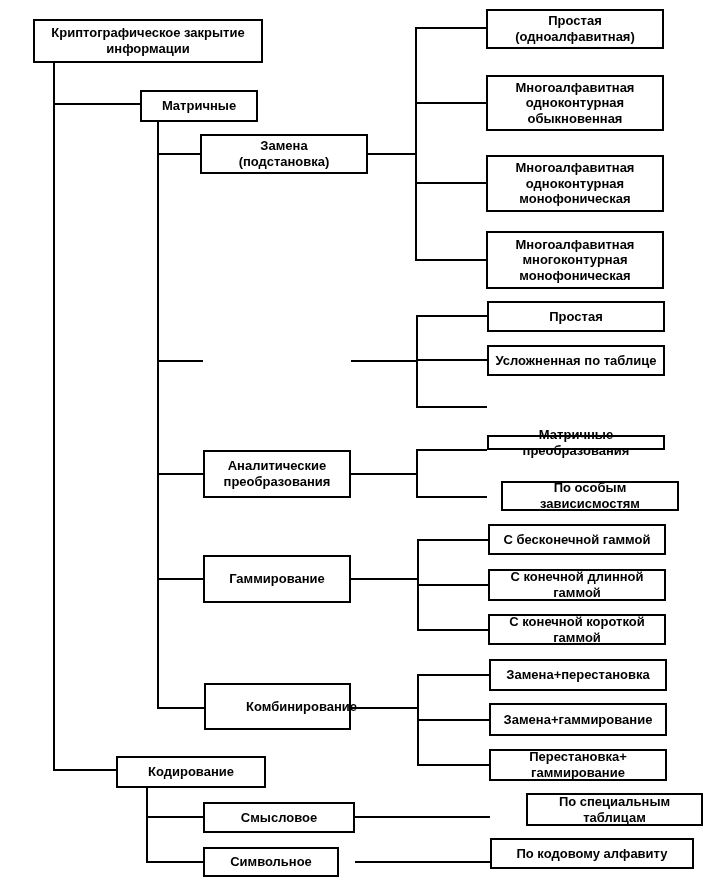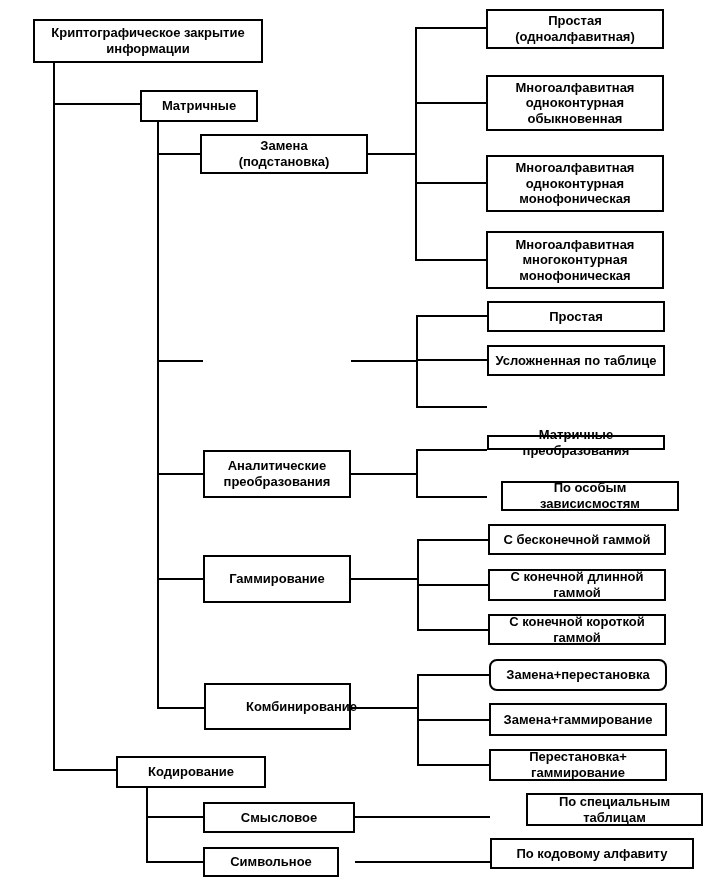--- a/index.html
+++ b/index.html
@@ -127,21 +127,21 @@
 преобразования</div>
   <div class="node" style="left:501px; top:481px; width:178px; height:30px;">По особым
 зависисмостям</div>
 
   <div class="node" style="left:488px; top:524px; width:178px; height:31px;">С бесконечной гаммой</div>
   <div class="node" style="left:488px; top:569px; width:178px; height:32px;">С конечной длинной
 гаммой</div>
   <div class="node" style="left:488px; top:614px; width:178px; height:31px;">С конечной короткой
 гаммой</div>
 
-  <div class="node" style="left:489px; top:659px; width:178px; height:32px;border-radius:8px;">Замена+перестановка</div>
+  <div class="node" style="left:489px; top:659px; width:178px; height:32px;">Замена+перестановка</div>
   <div class="node" style="left:489px; top:703px; width:178px; height:33px;">Замена+гаммирование</div>
   <div class="node" style="left:489px; top:749px; width:178px; height:32px;">Перестановка+
 гаммирование</div>
 
   <div class="node" style="left:490px; top:793px; width:177px; height:33px;margin-left:36px;">По специальным
 таблицам</div>
   <div class="node" style="left:490px; top:838px; width:204px; height:31px;">По кодовому алфавиту</div>
 
 </div>
 

